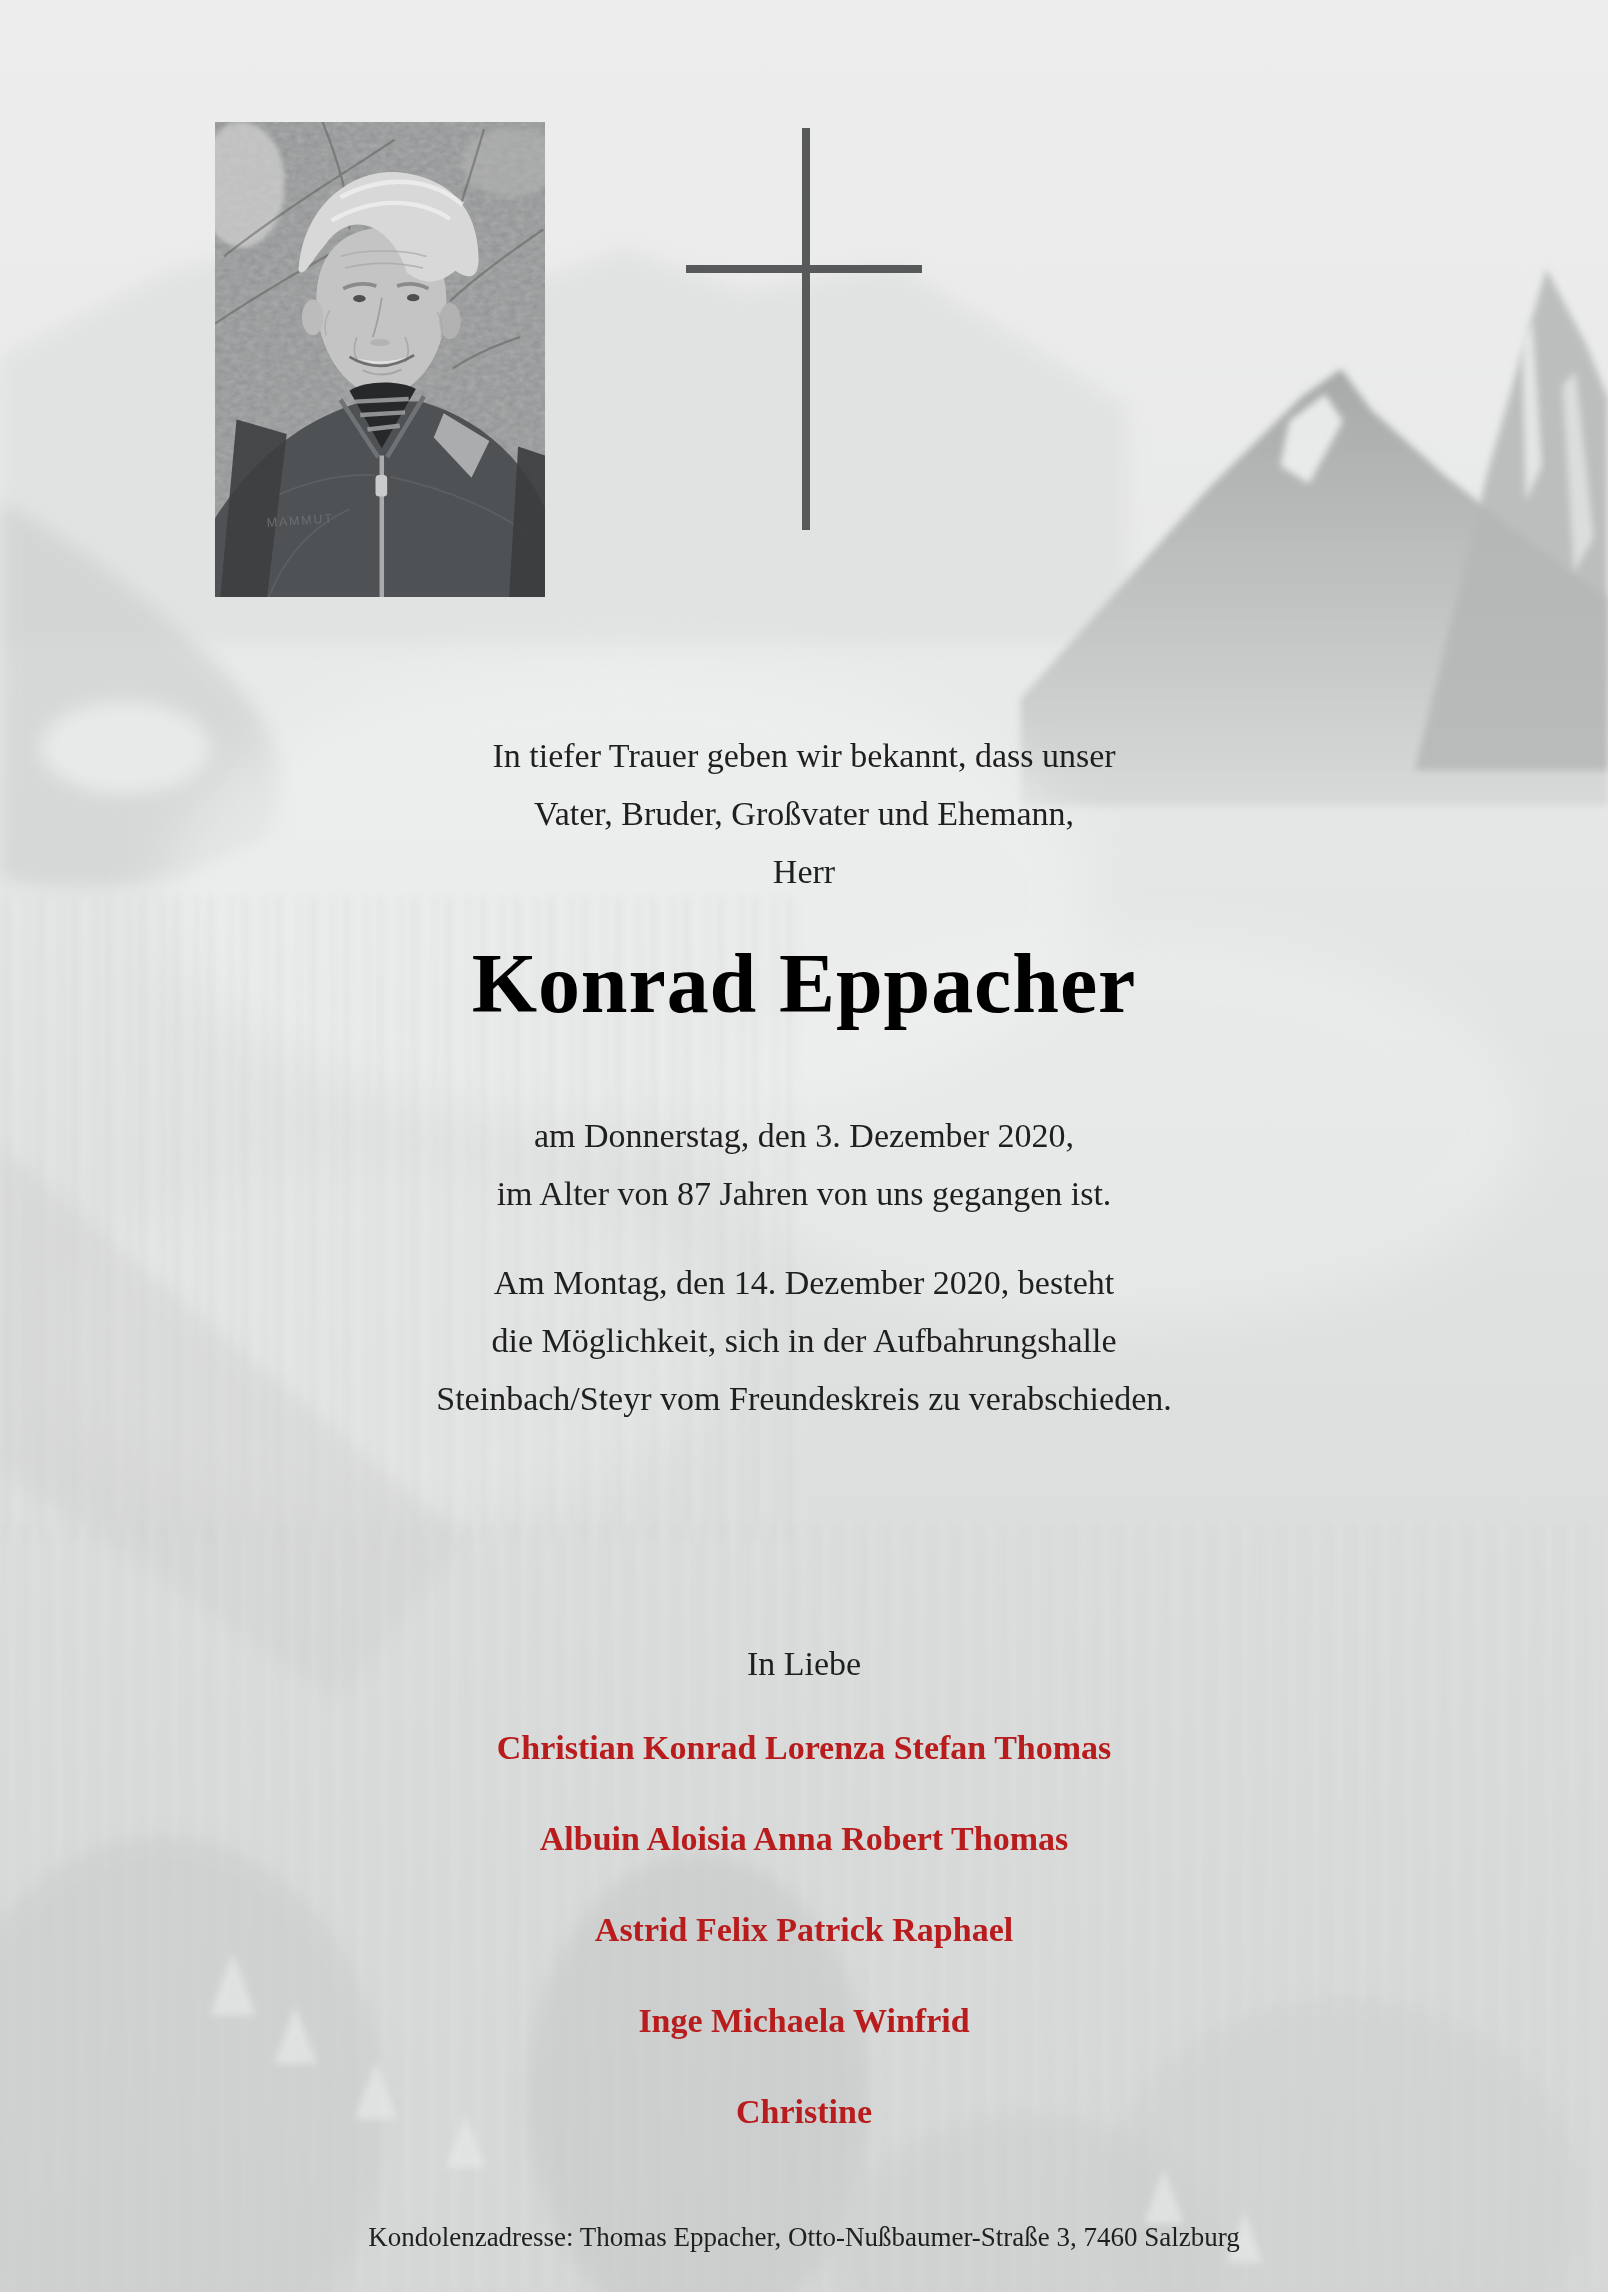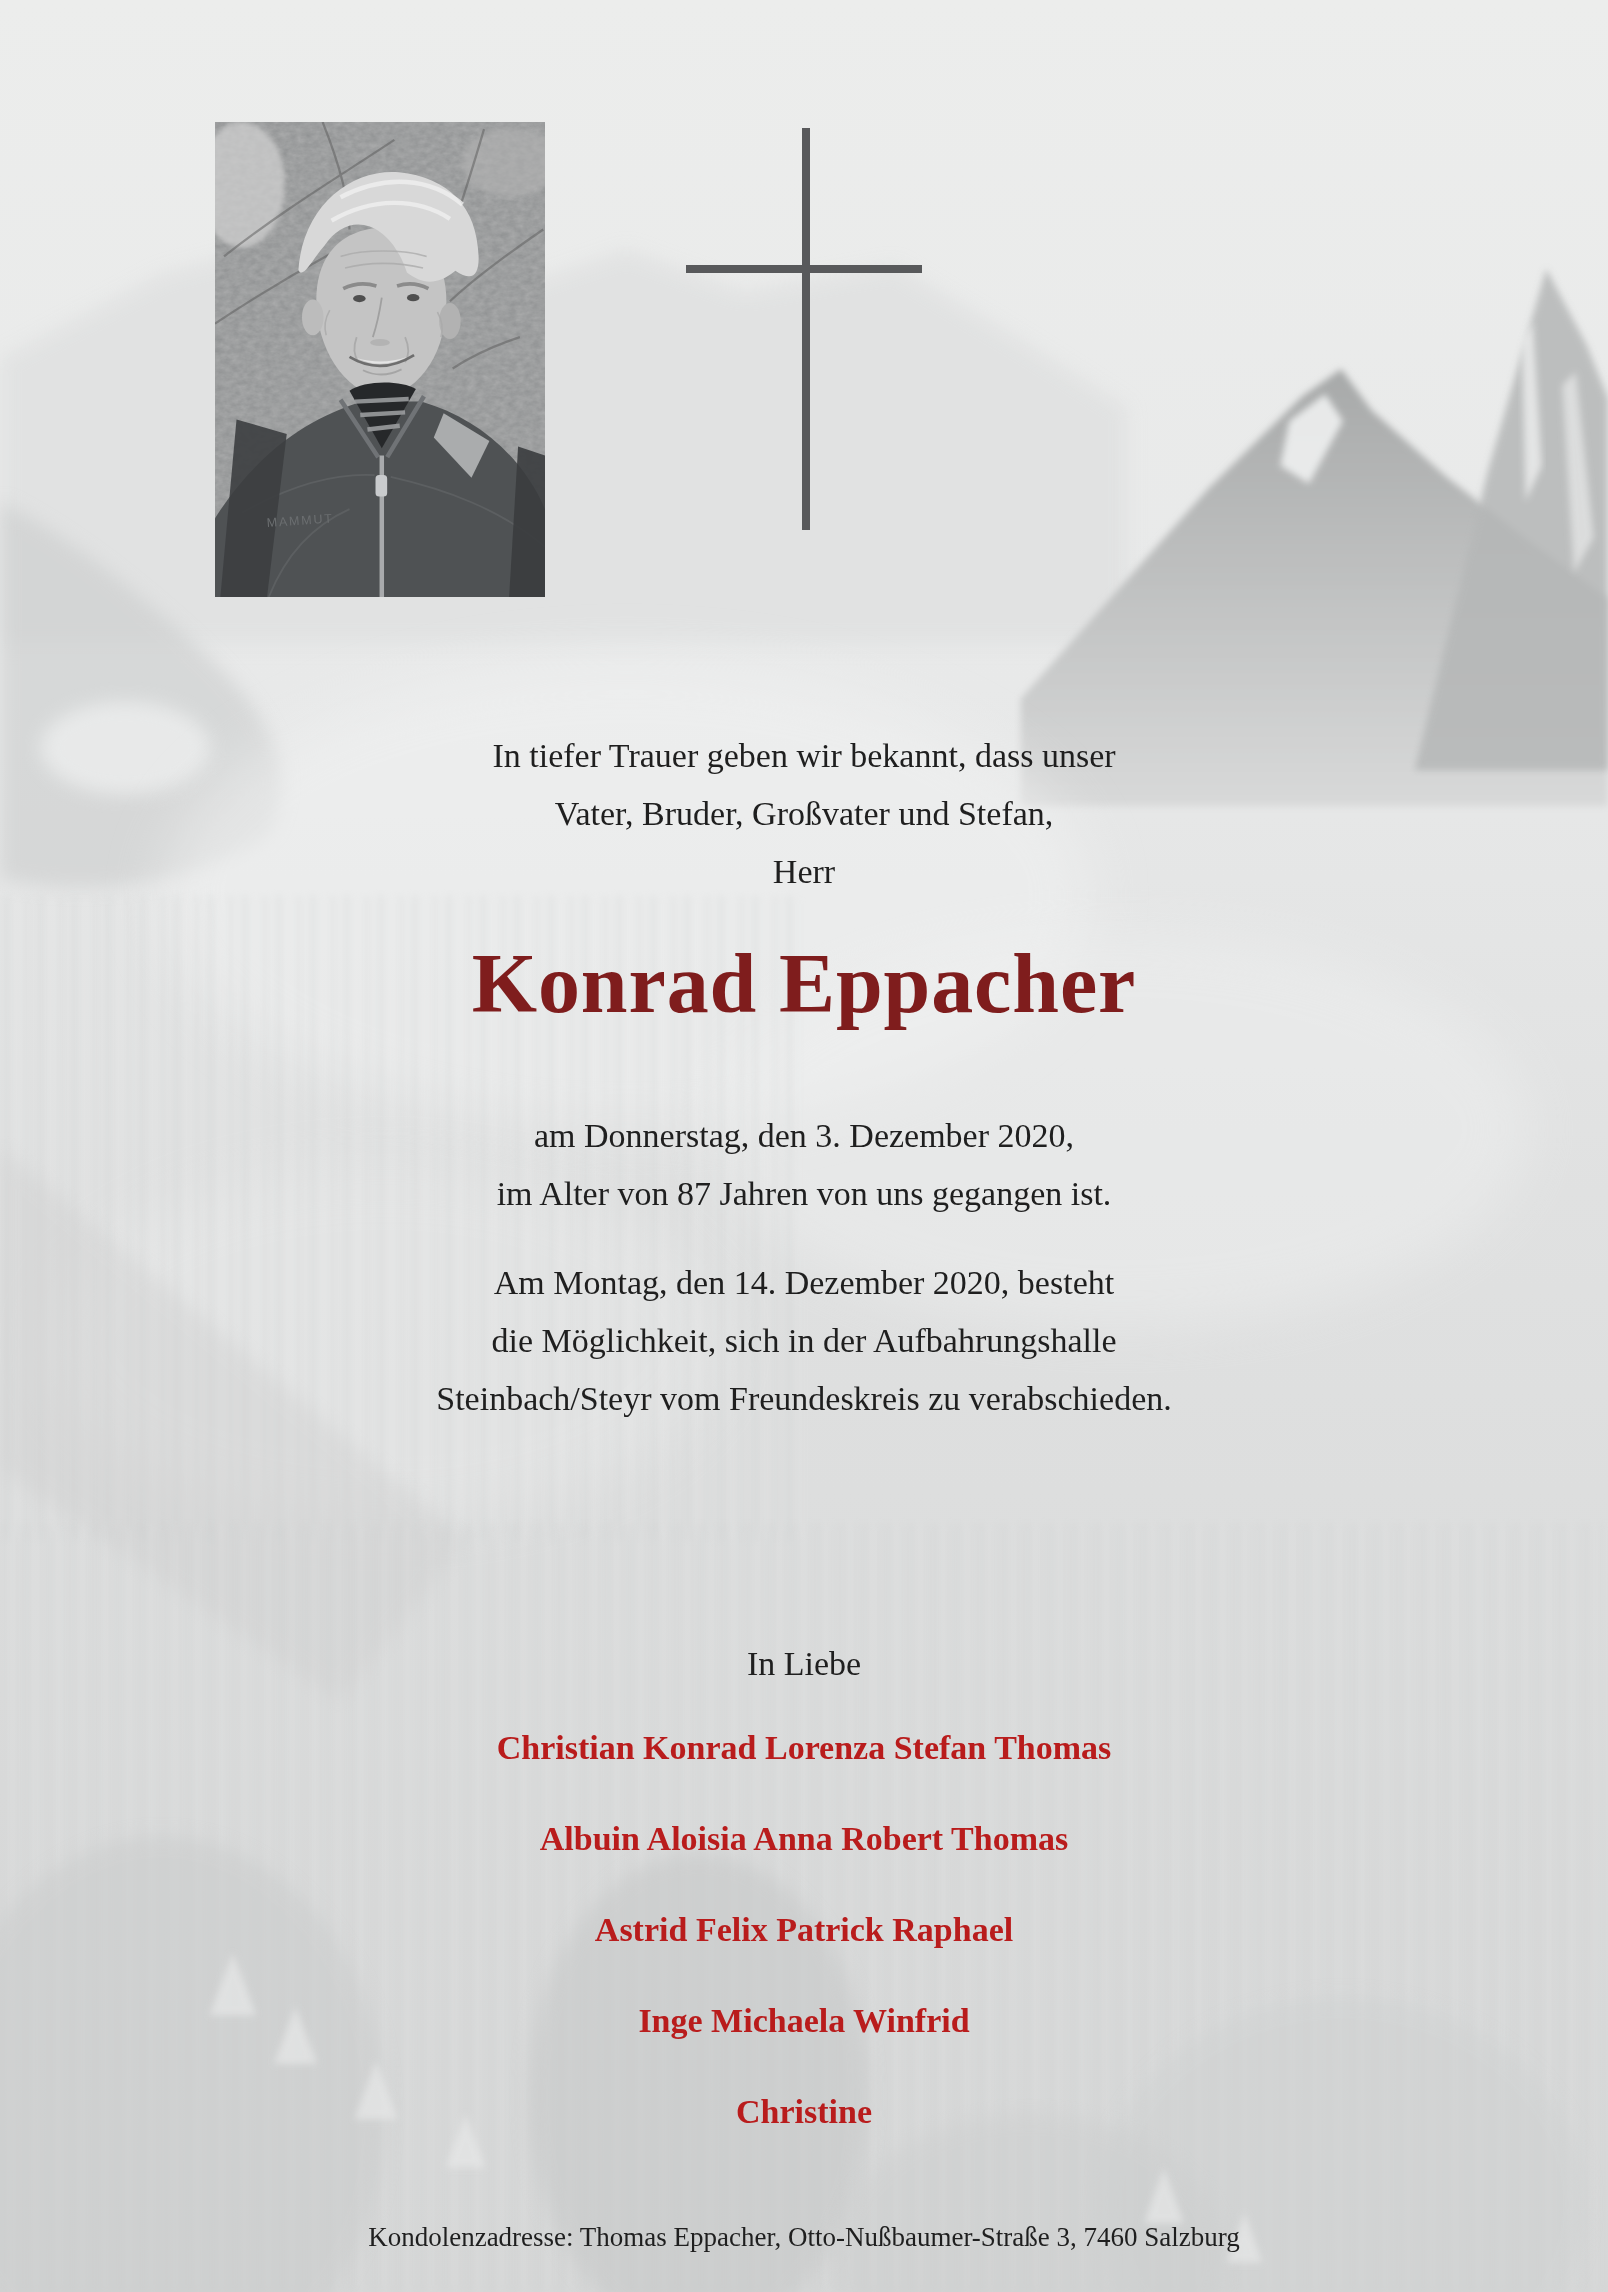--- a/index.html
+++ b/index.html
@@ -21,21 +21,21 @@
   .cross{position:absolute;left:686px;top:128px;width:236px;height:402px;}
   .cross .v{position:absolute;left:116px;top:0;width:8px;height:402px;background:#58595b;}
   .cross .h{position:absolute;left:0;top:137px;width:236px;height:8px;background:#58595b;}
 
   
   .quote{position:absolute;left:1036px;top:226px;font-size:30px;line-height:56px;text-align:left;}
 
   
   .cblock{position:absolute;left:0;width:100%;text-align:center;}
   #announcement{top:727px;font-size:34px;line-height:58px;}
-  #deceased-name{top:939px;font-size:84px;line-height:90px;font-weight:bold;color:#7f1d1d;letter-spacing:0.9px;}
+  #deceased-name{top:939px;font-size:84px;line-height:90px;font-weight:bold;color:#000000;letter-spacing:0.9px;}
   #death-info{top:1107px;font-size:34px;line-height:58px;}
   #viewing-info{top:1254px;font-size:34px;line-height:58px;}
   #funeral-info{top:1451px;font-size:34px;line-height:58px;}
   #closing{top:1635px;font-size:34px;line-height:58px;}
   #mourners{top:1702px;font-size:34px;line-height:91px;font-weight:bold;color:#b91c1c;}
   #condolence{top:2219px;font-size:27px;line-height:36px;}
 </style>
 </head>
 <body>
 
@@ -198,21 +198,21 @@
   </div>
 
   <div class="cross">
     <div class="v"></div>
     <div class="h"></div>
   </div>
 
 
   <div id="announcement" class="cblock">
     <div>In tiefer Trauer geben wir bekannt, dass unser</div>
-    <div>Vater, Bruder, Großvater und Stefan,</div>
+    <div>Vater, Bruder, Großvater und Ehemann,</div>
     <div>Herr</div>
   </div>
 
   <div id="deceased-name" class="cblock">Konrad Eppacher</div>
 
   <div id="death-info" class="cblock">
     <div>am Donnerstag, den 3. Dezember 2020,</div>
     <div>im Alter von 87 Jahren von uns gegangen ist.</div>
   </div>
 

